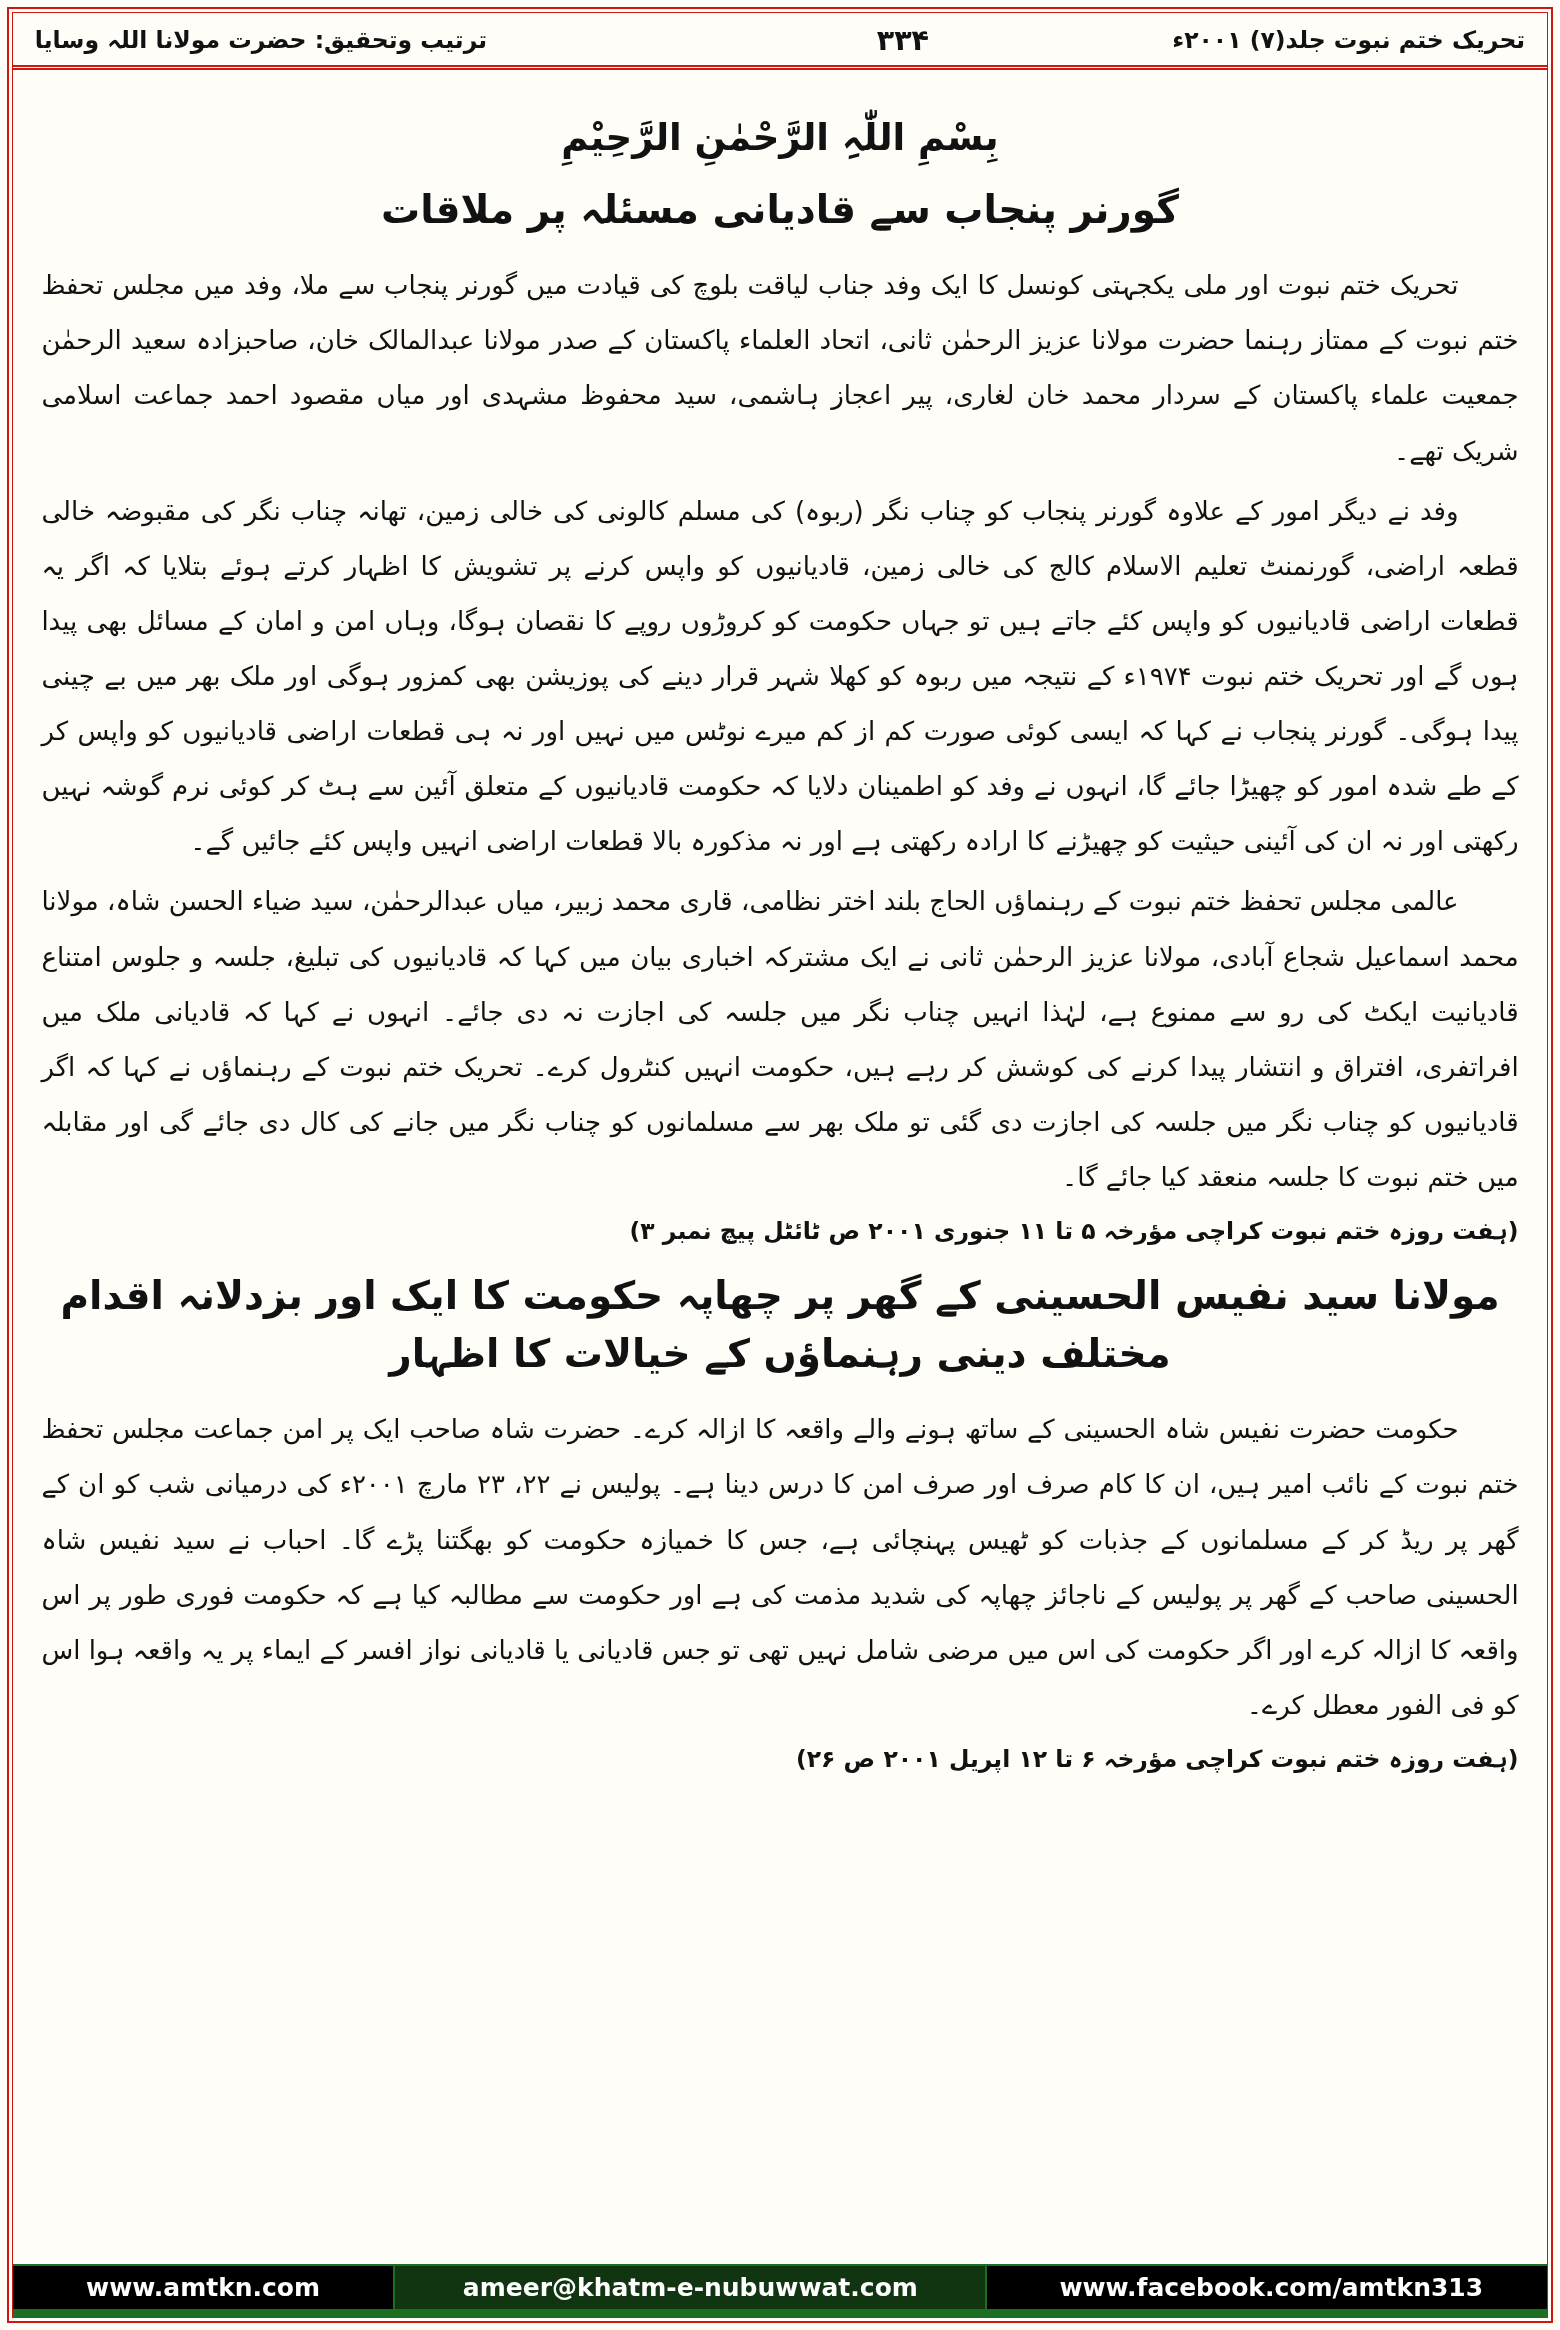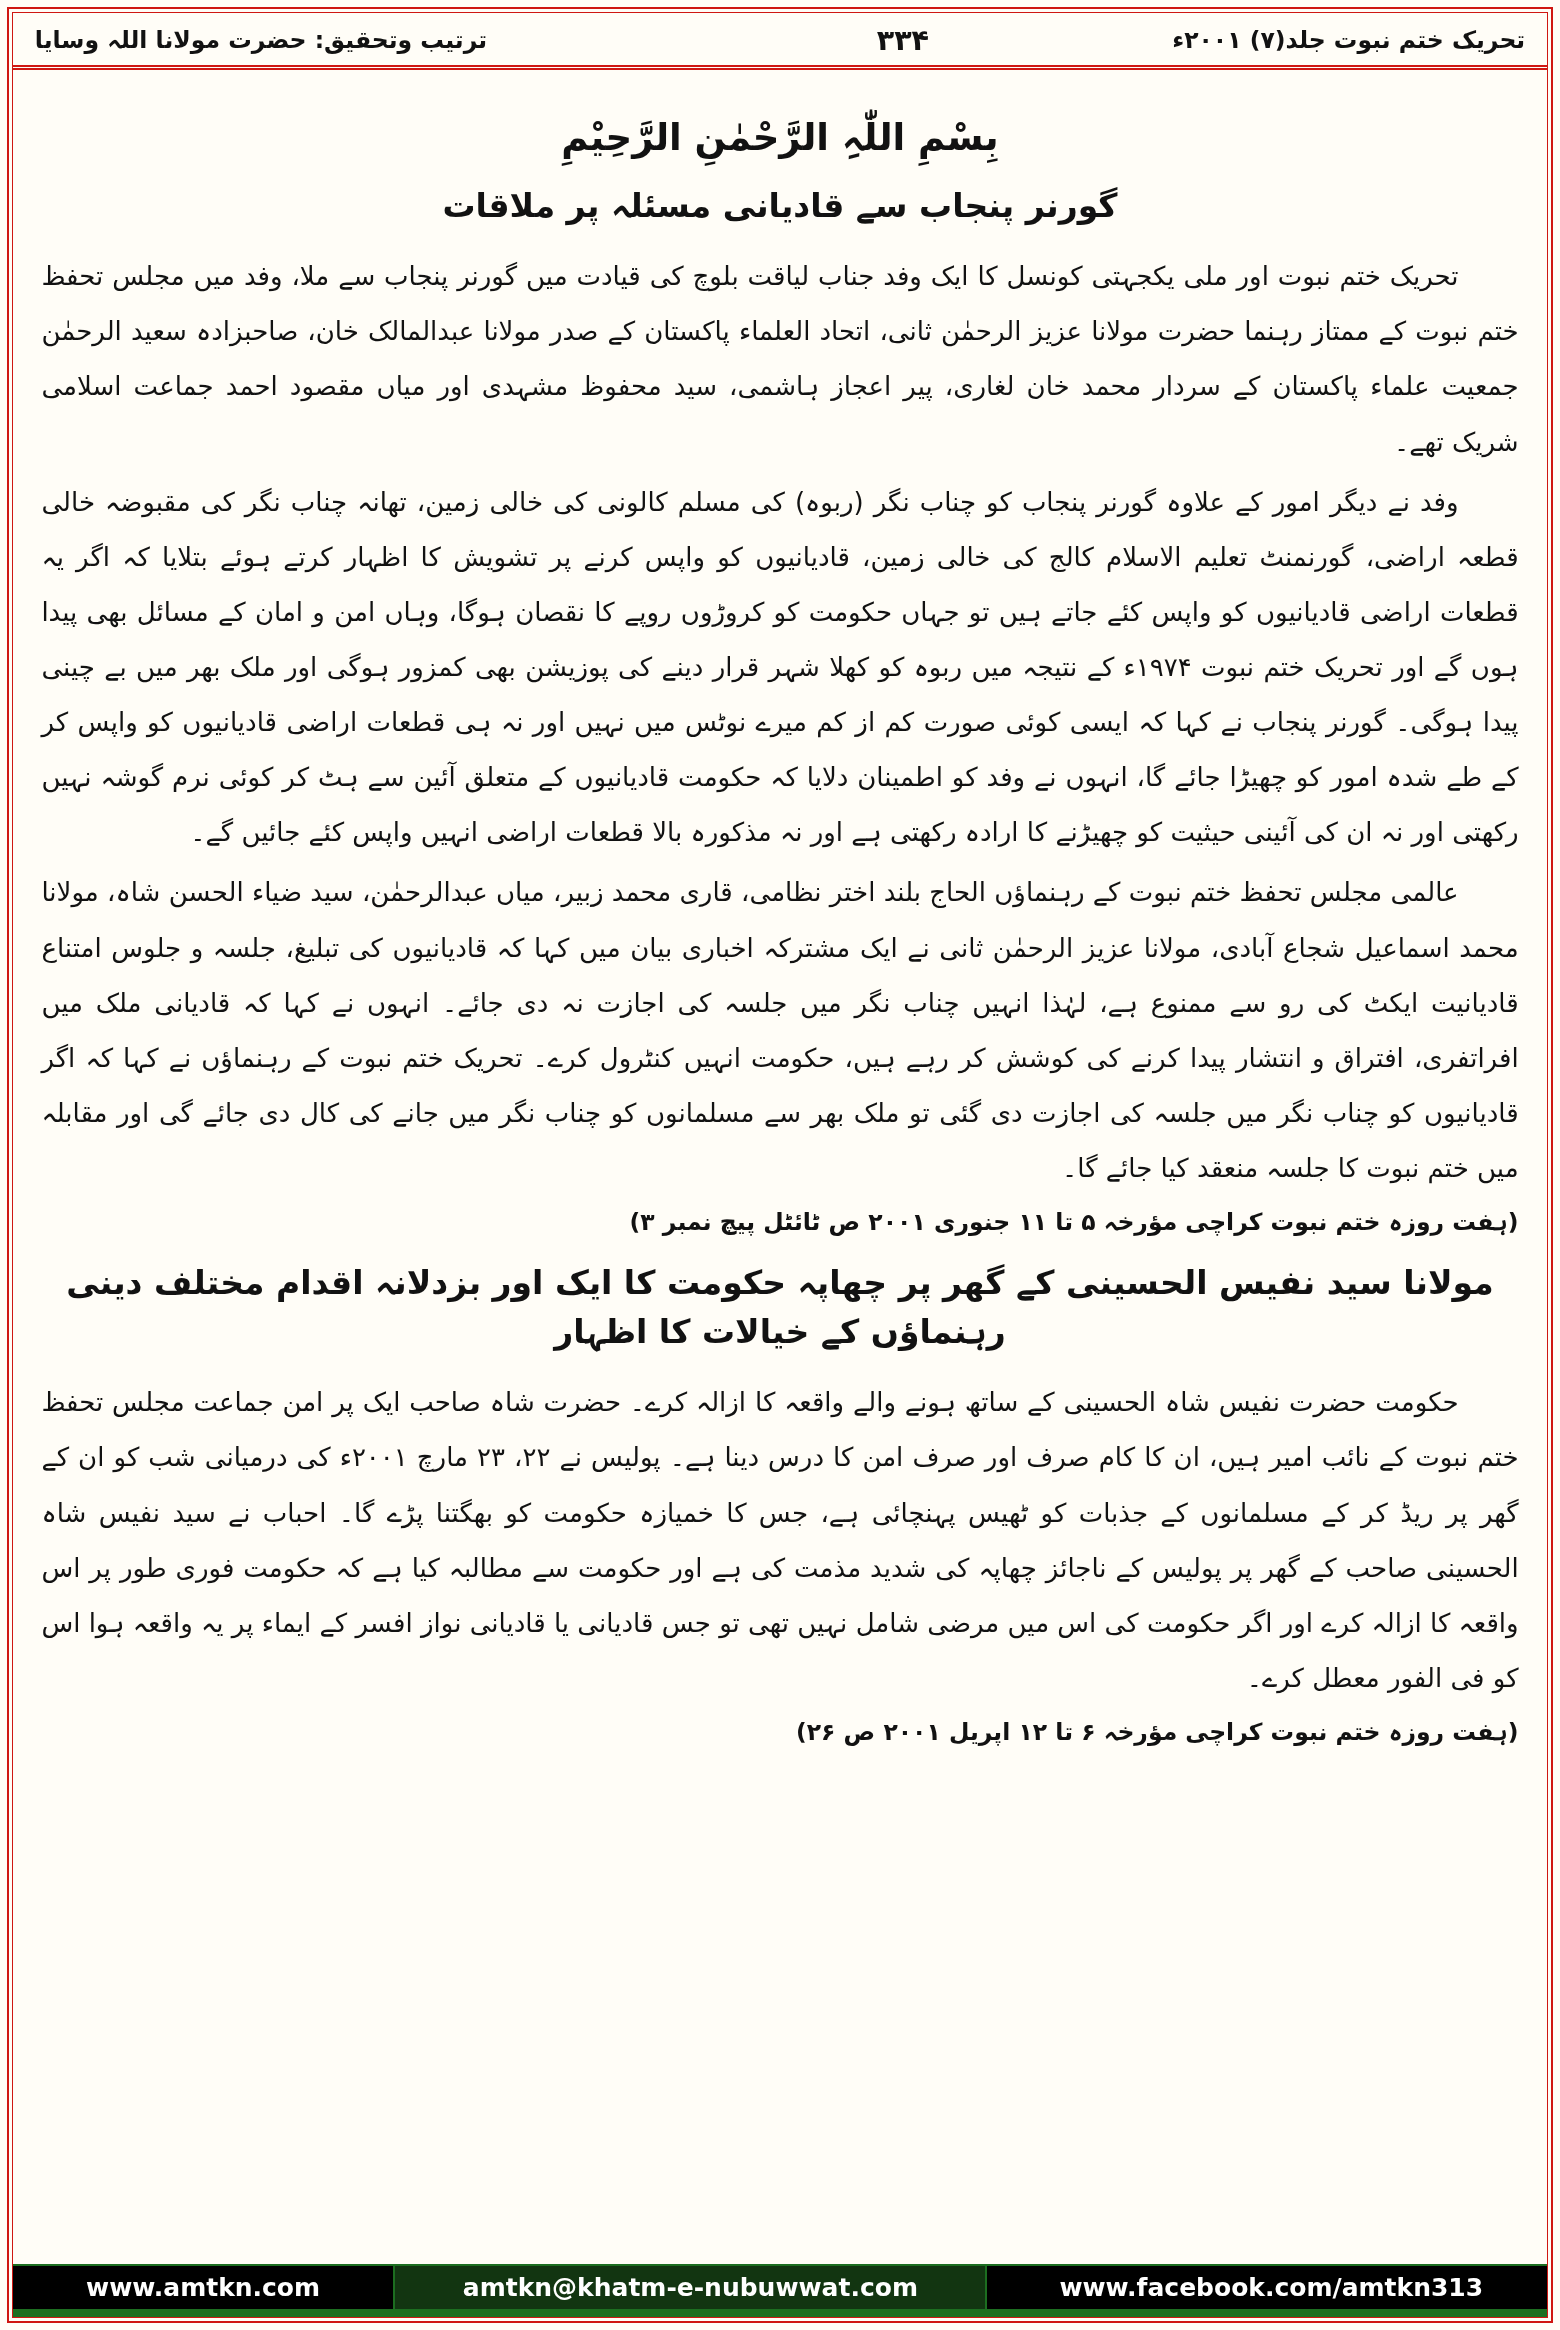--- a/index.html
+++ b/index.html
@@ -53,21 +53,21 @@
     overflow: hidden;
   }
   .basmala {
     text-align: center;
     font-size: 37px;
     font-weight: bold;
     margin: 31px 0 22px 0;
   }
   .section-heading {
     text-align: center;
-    font-size: 33px;
+    font-size: 39px;
     font-weight: bold;
     line-height: 1.5;
     margin: 22px 0 18.5px 0;
   }
   .body-para {
     font-size: 26px;
     line-height: 2.12;
     text-align: justify;
     text-indent: 60px;
     margin-bottom: 5px;
@@ -128,20 +128,20 @@
       <div class="citation">(ہفت روزہ ختم نبوت کراچی مؤرخہ ۵ تا ۱۱ جنوری ۲۰۰۱ ص ٹائٹل پیچ نمبر ۳)</div>
 
       <div class="section-heading">مولانا سید نفیس الحسینی کے گھر پر چھاپہ حکومت کا ایک اور بزدلانہ اقدام مختلف دینی رہنماؤں کے خیالات کا اظہار</div>
       <p class="body-para">حکومت حضرت نفیس شاہ الحسینی کے ساتھ ہونے والے واقعہ کا ازالہ کرے۔ حضرت شاہ صاحب ایک پر امن جماعت مجلس تحفظ ختم نبوت کے نائب امیر ہیں، ان کا کام صرف اور صرف امن کا درس دینا ہے۔ پولیس نے ۲۲، ۲۳ مارچ ۲۰۰۱ء کی درمیانی شب کو ان کے گھر پر ریڈ کر کے مسلمانوں کے جذبات کو ٹھیس پہنچائی ہے، جس کا خمیازہ حکومت کو بھگتنا پڑے گا۔ احباب نے سید نفیس شاہ الحسینی صاحب کے گھر پر پولیس کے ناجائز چھاپہ کی شدید مذمت کی ہے اور حکومت سے مطالبہ کیا ہے کہ حکومت فوری طور پر اس واقعہ کا ازالہ کرے اور اگر حکومت کی اس میں مرضی شامل نہیں تھی تو جس قادیانی یا قادیانی نواز افسر کے ایماء پر یہ واقعہ ہوا اس کو فی الفور معطل کرے۔</p>
       <div class="citation">(ہفت روزہ ختم نبوت کراچی مؤرخہ ۶ تا ۱۲ اپریل ۲۰۰۱ ص ۲۶)</div>
 
     </div>
 
     <div class="footer-bars">
       <div class="f-seg f-red f-seg-1">www.amtkn.com</div>
-      <div class="f-seg f-dark f-seg-2">amtkn@khatm-e-nubuwwat.com</div>
+      <div class="f-seg f-dark f-seg-2">ameer@khatm-e-nubuwwat.com</div>
       <div class="f-seg f-red f-seg-3">www.facebook.com/amtkn313</div>
     </div>
     <div class="footer-green-strip"></div>
 
   </div>
 </div>
 
 
 </body></html>

